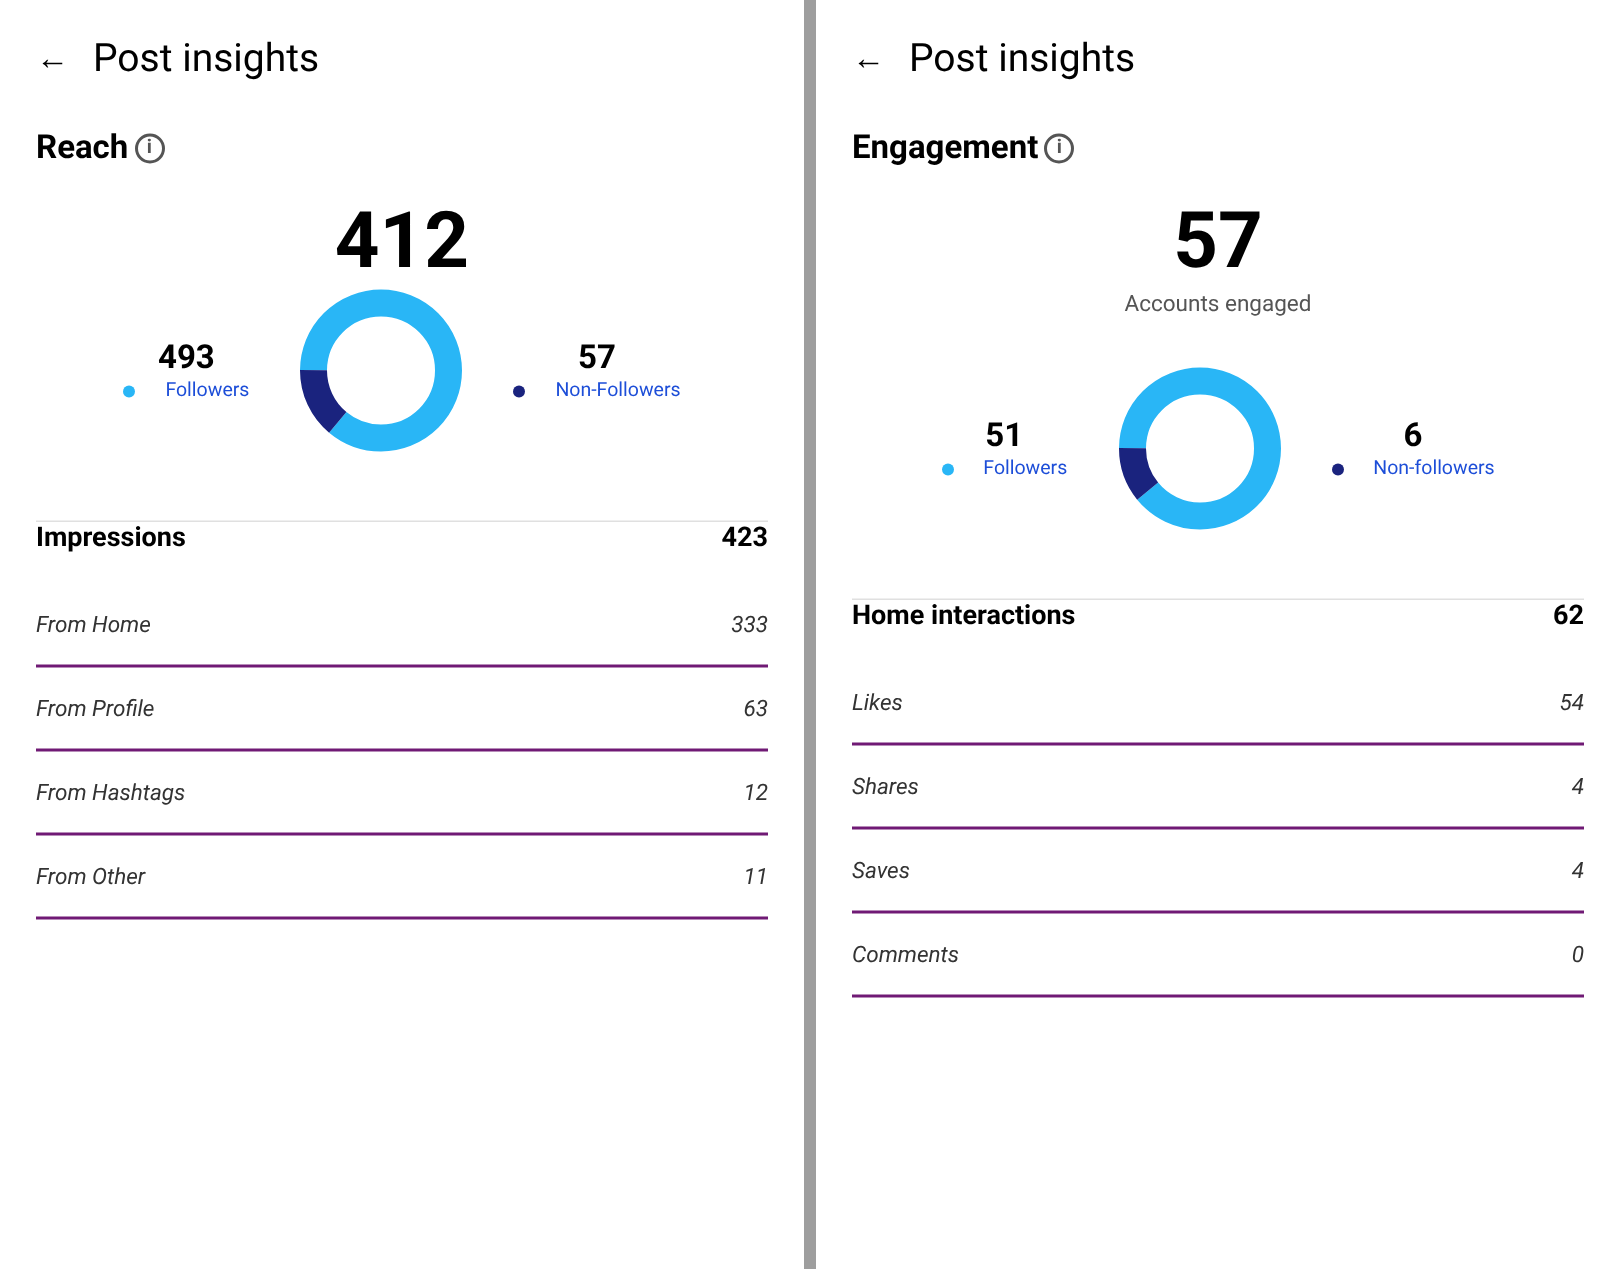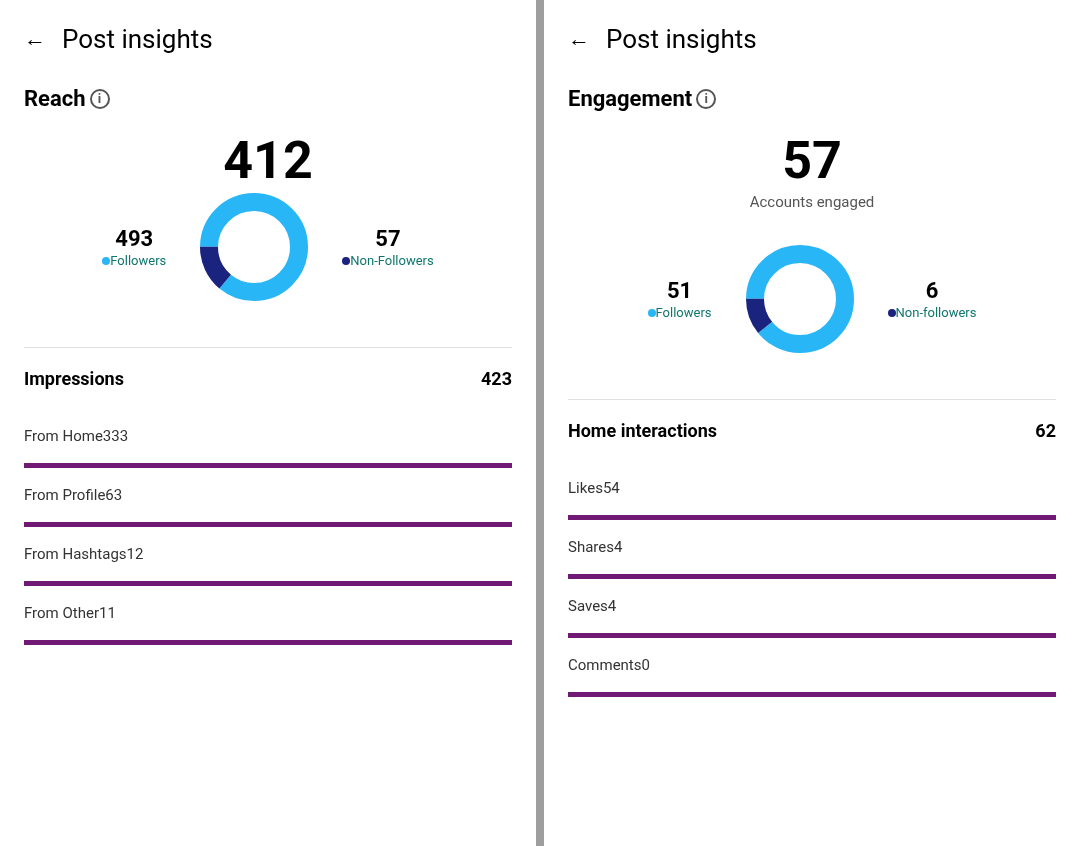--- a/index.html
+++ b/index.html
@@ -86,65 +86,65 @@
     .donut-legend {
       text-align: center;
     }
     .donut-legend .legend-number {
       font-size: 22px;
       font-weight: 700;
       color: #000;
     }
     .donut-legend .legend-label {
       font-size: 13px;
-      color: #0f766e;
-      display: flex;
-      align-items: center;
-      gap: 0;
+      color: #1d4ed8;
+      display: flex;
+      align-items: center;
+      gap: 20px;
       justify-content: flex-start;
       margin-top: 2px;
     }
     .dot {
       width: 8px;
       height: 8px;
       border-radius: 50%;
       display: inline-block;
     }
     .dot-blue { background: #29b6f6; }
     .dot-darkblue { background: #1a237e; }
     .donut-svg {
       width: 120px;
       height: 120px;
     }
     .stats-section {
       border-top: 1px solid #e0e0e0;
-      padding-top: 20px;
     }
     .stats-header {
       display: flex;
       justify-content: space-between;
       align-items: center;
       margin-bottom: 20px;
     }
     .stats-header-label {
       font-size: 18px;
       font-weight: 700;
       color: #000;
     }
     .stats-header-number {
       font-size: 18px;
       font-weight: 700;
       color: #000;
     }
     .stat-row {
       display: flex;
-      justify-content: flex-start;
+      justify-content: space-between;
       align-items: center;
       padding: 18px 0;
-      border-bottom: 5px solid #701a75;
+      border-bottom: 2px solid #701a75;
+      font-style: italic;
     }
     .stat-row-label {
       font-size: 15px;
       color: #333;
     }
     .stat-row-value {
       font-size: 15px;
       color: #333;
     }
   </style>

